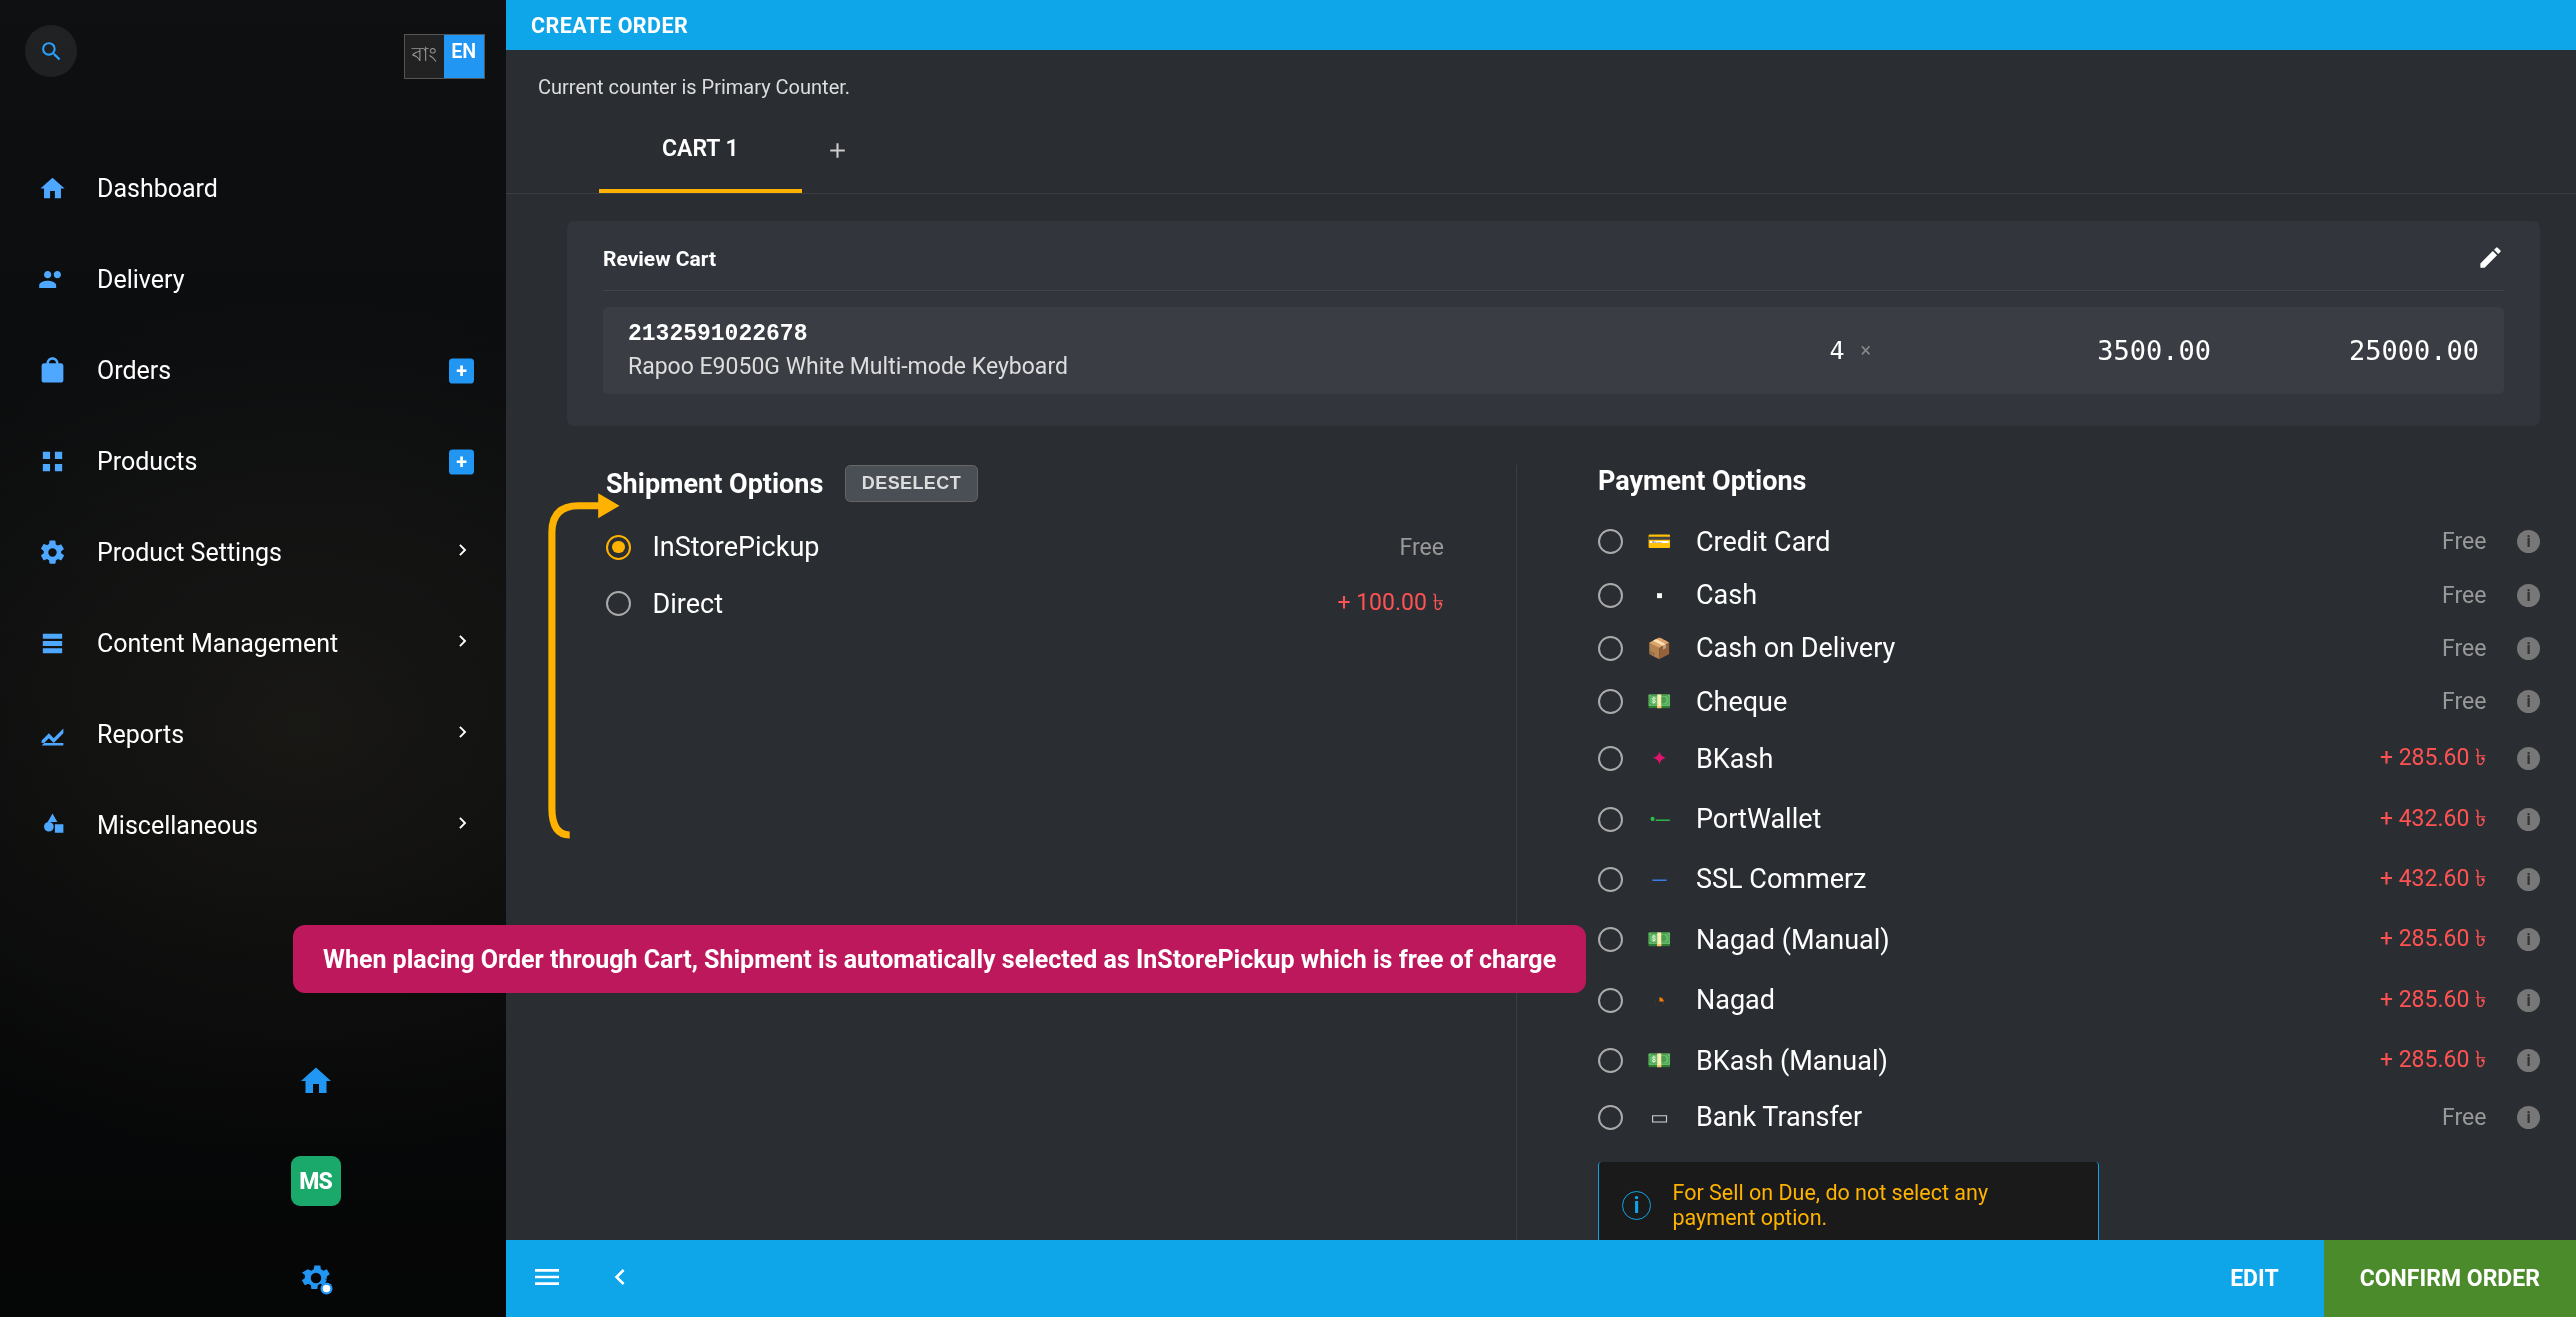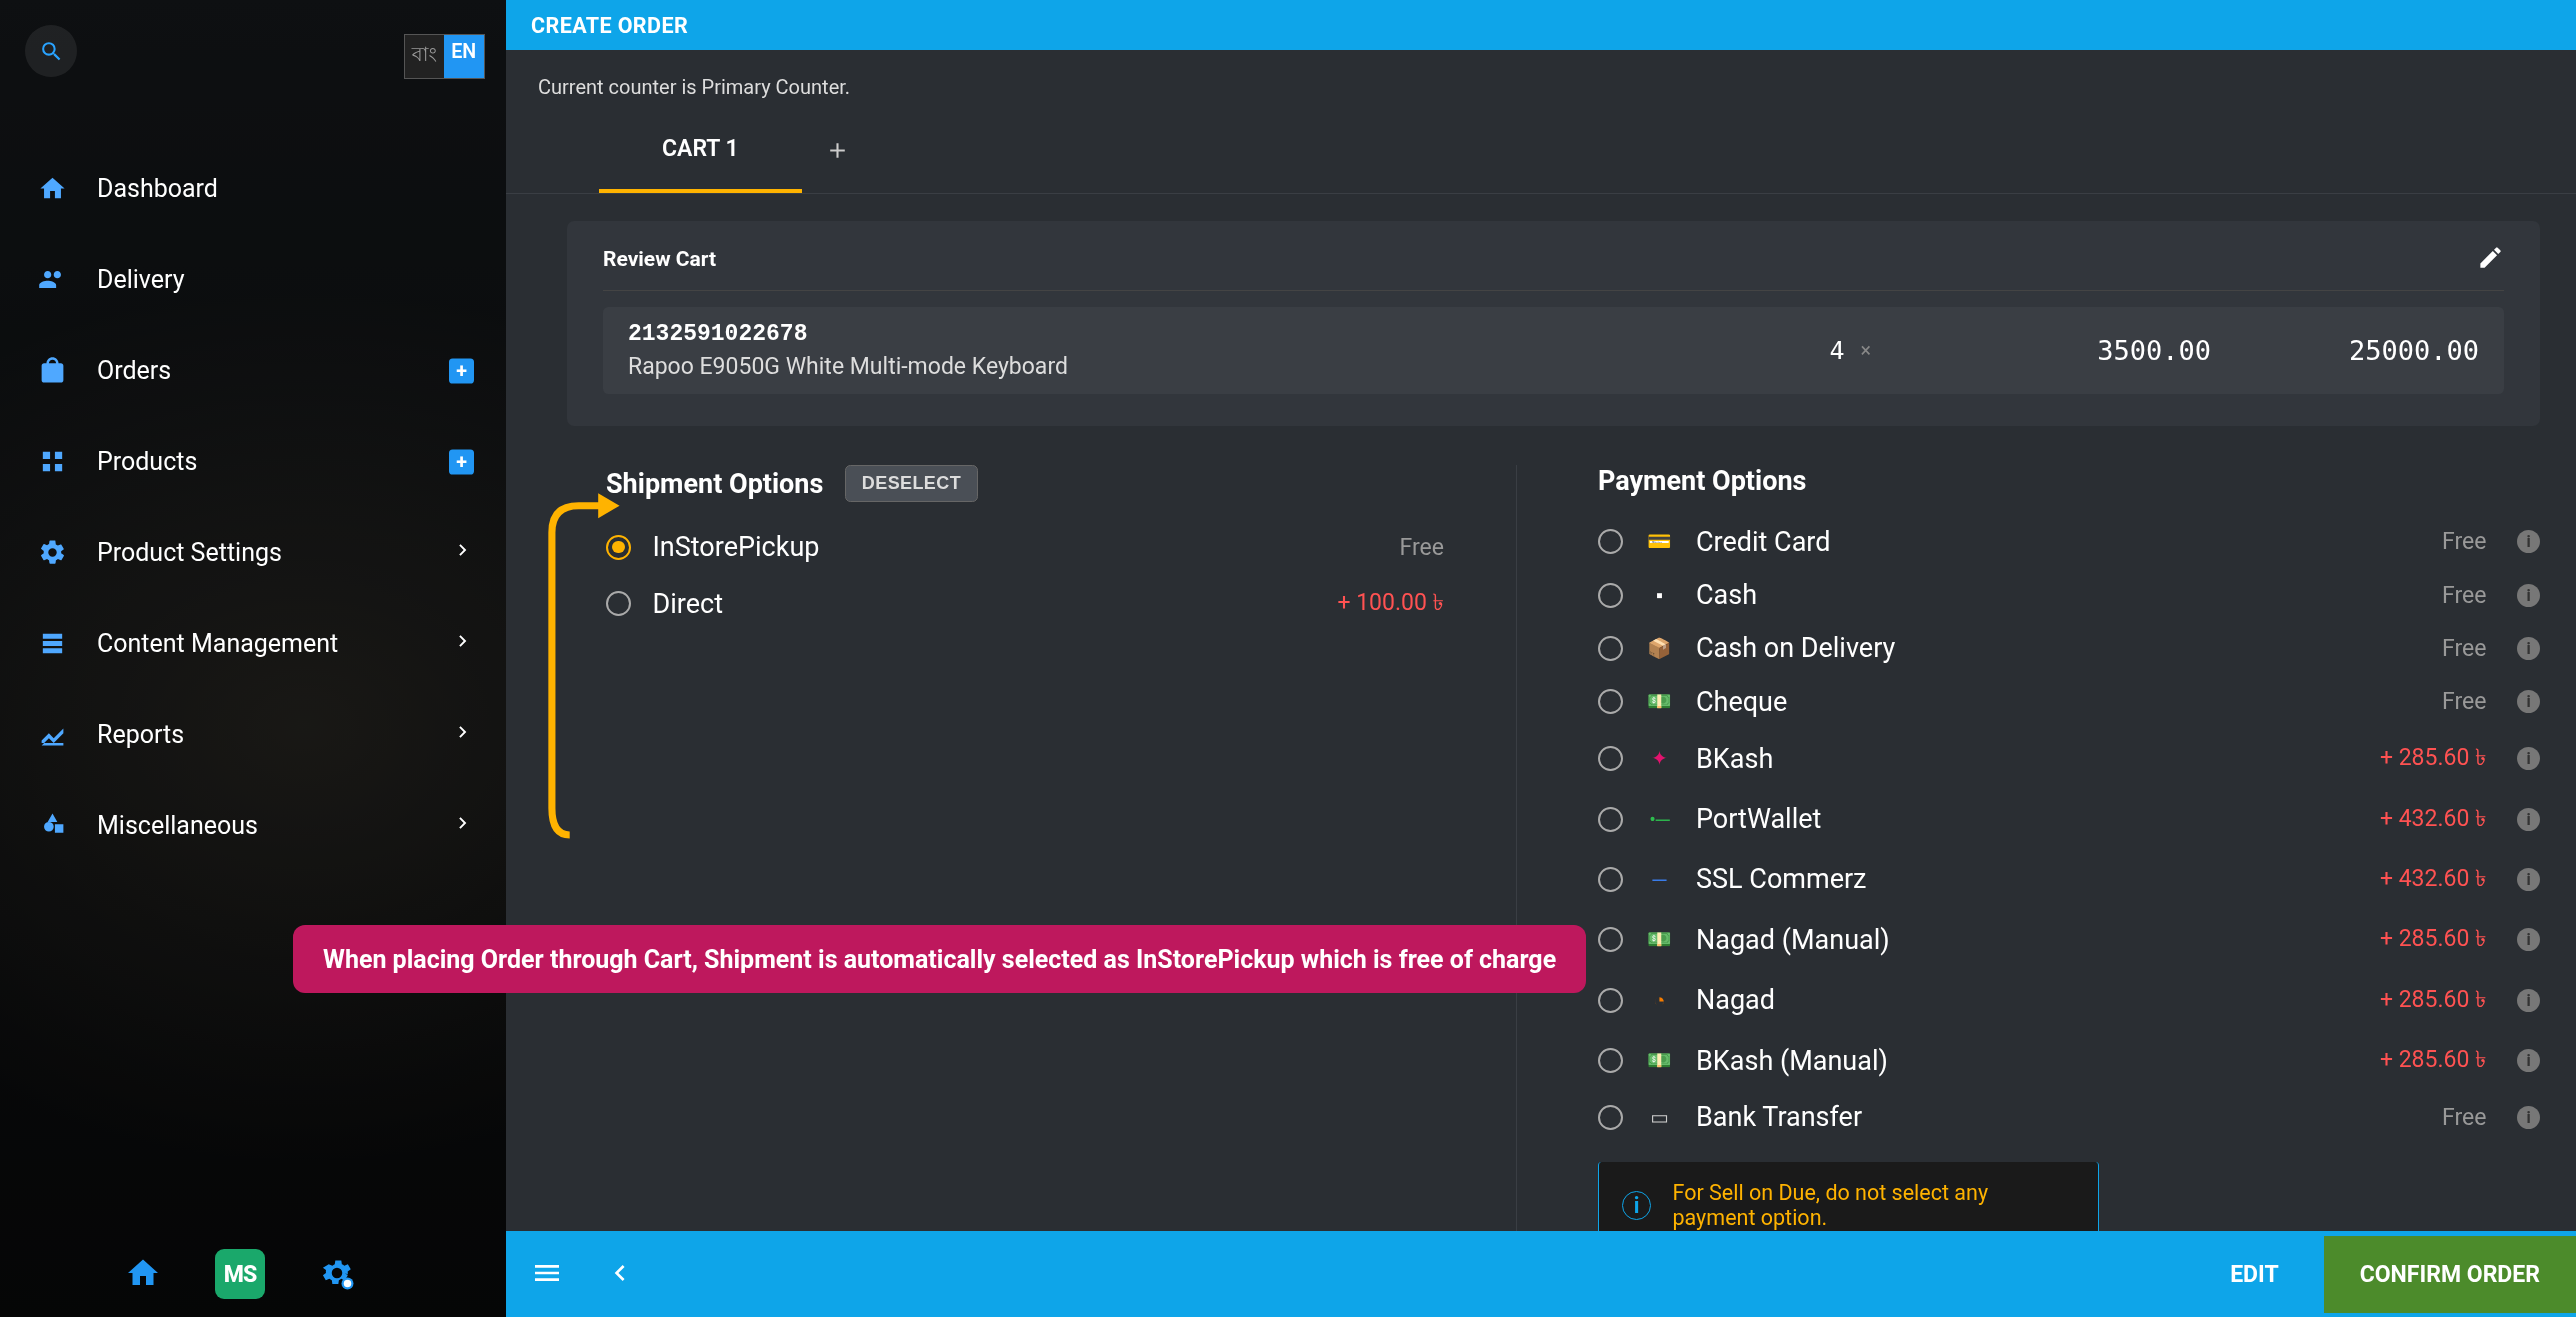--- a/index.html
+++ b/index.html
@@ -78,21 +78,21 @@
   }
   .nav-chevron svg{width:23px;height:23px;fill:#fff;}
   .nav-plus{
     position:absolute; right:32px; top:50%; transform:translateY(-50%);
     width:25px;height:25px;background:#2196f3;border-radius:3.6px;
     display:flex;align-items:center;justify-content:center;color:#fff;font-size:19.7px;font-weight:bold;
   }
 
   .sidebar-bottom{
     position:absolute; left:0; bottom:18px; width:100%;
-    display:flex; align-items:center; gap:54px; padding-left:125px;
+    display:flex; align-items:center; gap:54px; padding-left:125px;flex-direction:column;
   }
   .sb-home svg{width:36px;height:36px;fill:#2196f3;}
   .sb-ms{
     width:50px;height:50px;background:#1aa86b;border-radius:9px;
     display:flex;align-items:center;justify-content:center;
     color:#fff;font-weight:800;font-size:23px;letter-spacing:-0.9px;
   }
   .sb-gear svg{width:36px;height:36px;fill:#2196f3;}
 
   
@@ -190,21 +190,21 @@
   
   .anno-arrow{position:absolute;left:-63px;top:3.6px;width:89px;height:376px;pointer-events:none;}
   .callout{
     position:absolute; left:293px; top:925px;
     background:#be185d; padding:19.7px 30px; font-size:25px; font-weight:700; color:#fff;
     border-radius:12px; z-index:200;
   }
 
   
   .bottombar{
-    position:absolute;left:0;right:0;bottom:0;height:86px;
+    position:absolute;left:0;right:0;bottom:0;height:77px;
     background:#0ea5e9;display:flex;align-items:center;
     padding:0 0 0 25px;
   }
   .bb-left{display:flex;align-items:center;gap:41px;}
   .bb-left svg{width:32px;height:32px;fill:#fff;}
   .bb-spacer{flex:1;}
   .bb-edit{color:#fff;font-size:23px;font-weight:700;padding:0 45px;cursor:pointer;}
   .bb-confirm{
     height:77px;background:#4c8b2b;color:#fff;font-size:23px;font-weight:700;
     display:flex;align-items:center;padding:0 36px;cursor:pointer;

